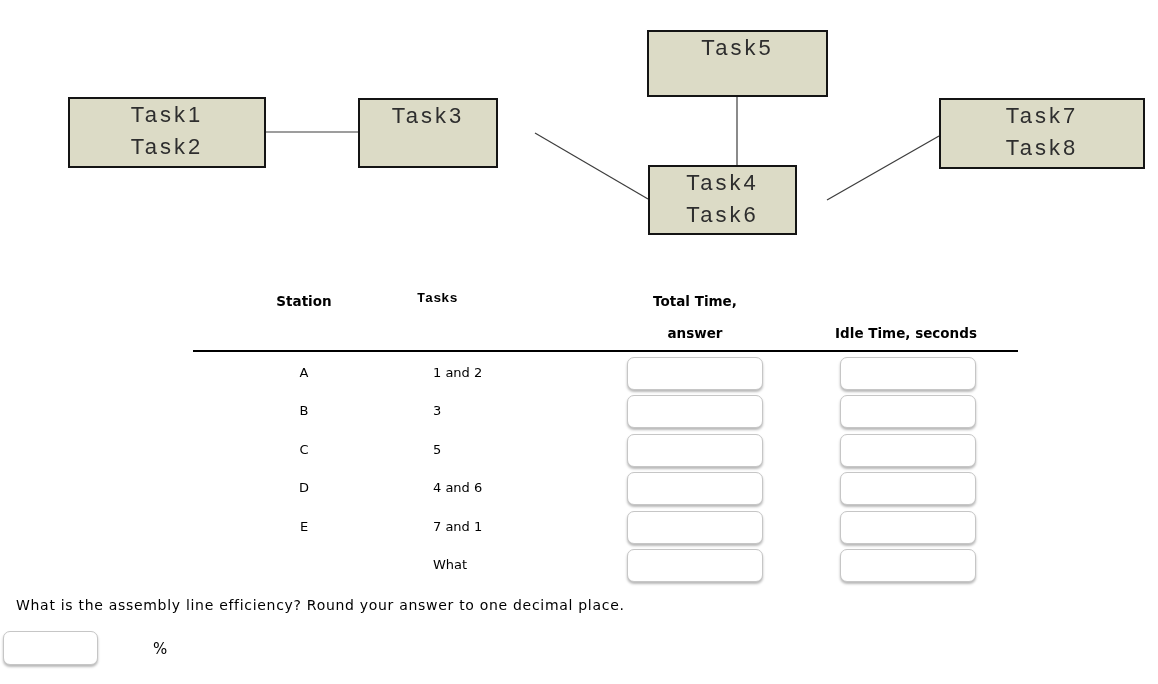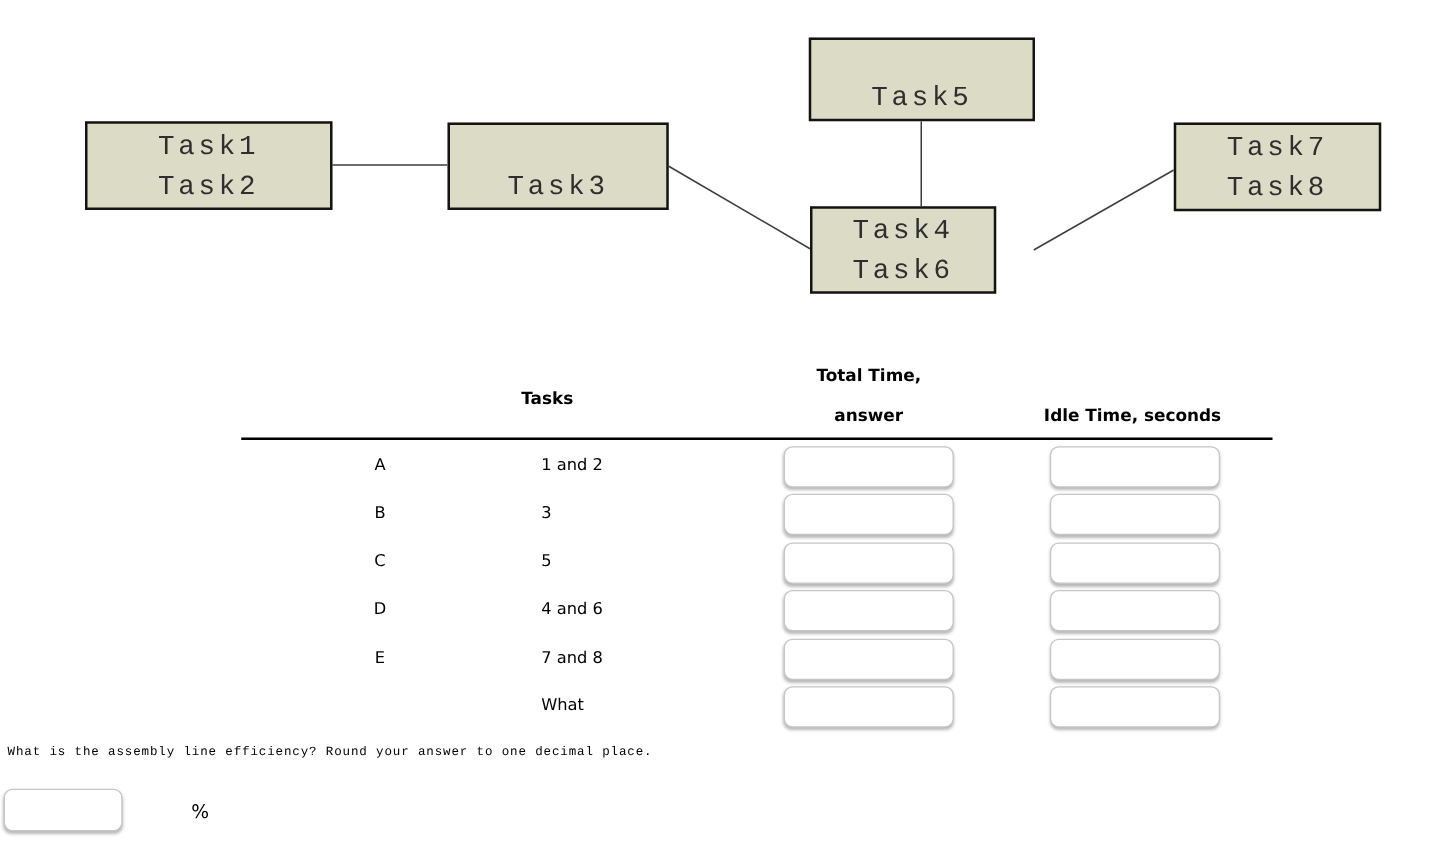--- a/index.html
+++ b/index.html
@@ -15,34 +15,34 @@
 
   
   .connectors { position: absolute; left: 0; top: 0; }
   .task-box {
     position: absolute;
     background: #dcdbc6;
     border: 2px solid #141414;
     box-sizing: border-box;
     display: flex;
     flex-direction: column;
-    justify-content: flex-end;
+    justify-content: flex-start;
     align-items: center;
-    font-family: Liberation Mono, monospace;
+    font-family: Liberation Sans, sans-serif;
     font-size: 22px;
     letter-spacing: 3px;
     line-height: 32px;
     color: #2e2e2e;
   }
 
   
   .tbl-header { position: absolute; left: 193px; top: 291px; width: 825px; height: 58px; font-size: 13.5px; font-weight: bold; }
   .th { position: absolute; white-space: nowrap; }
   .th-station { left: 0; top: 2px; width: 222px; text-align: center; }
-  .th-tasks   { left: 224px; top: 20px; }
+  .th-tasks   { left: 224px; top: 0; font-family: Liberation Mono, monospace; }
   .th-total   { left: 404px; top: 2px; width: 196px; text-align: center; }
   .th-total .line2 { margin-top: 16px; }
   .th-idle    { left: 538px; top: 2px; width: 350px; text-align: center; margin-top: 32px; }
   .header-rule { position: absolute; left: 193px; top: 350px; width: 825px; height: 2px; background: #000; }
 
   .tbl-body { position: absolute; left: 193px; top: 357px; width: 825px; }
   .trow { position: relative; height: 38.4px; }
   .cell { position: absolute; font-size: 13px; white-space: nowrap; }
   .cell-station { left: 0; top: 8px; width: 222px; text-align: center; }
   .cell-tasks   { left: 240px; top: 8px; }
@@ -58,21 +58,21 @@
     box-shadow: 0 2px 2.5px rgba(0,0,0,0.28);
     outline: none;
     font-family: "DejaVu Sans", sans-serif;
     font-size: 13px;
     padding: 0 8px;
   }
   .cell-total-input { left: 434px; }
   .cell-idle-input  { left: 647px; }
 
   
-  .question { position: absolute; left: 6px; top: 597px; font-size: 10px; letter-spacing: 0.7px; white-space: nowrap; font-family: Liberation Mono, monospace; }
+  .question { position: absolute; left: 16px; top: 597px; font-size: 14px; letter-spacing: 0.7px; white-space: nowrap; }
   .answer-input {
     position: absolute;
     left: 3px;
     top: 631px;
     width: 95px;
     height: 34px;
     box-sizing: border-box;
     background: #ffffff;
     border: 1px solid #c6c6c6;
     border-radius: 7px;
@@ -93,36 +93,37 @@
     <line x1="243" y1="132" x2="358" y2="132" stroke="#3d3d3d" stroke-width="1.2"></line>
     <line x1="535" y1="133" x2="648" y2="199" stroke="#3d3d3d" stroke-width="1.2"></line>
     <line x1="737" y1="97" x2="737" y2="165" stroke="#3d3d3d" stroke-width="1.2"></line>
     <line x1="827" y1="200" x2="939" y2="136" stroke="#3d3d3d" stroke-width="1.2"></line>
   </svg>
 
   <div class="task-box" style="left:68px; top:97px; width:198px; height:71px;">
     <div>Task1</div>
     <div>Task2</div>
   </div>
-  <div class="task-box" style="left:358px; top:98px; width:177px; height:70px;">
+  <div class="task-box" style="left:358px; top:98px; width:140px; height:70px;">
     <div>Task3</div>
   </div>
   <div class="task-box" style="left:647px; top:30px; width:181px; height:67px;">
     <div>Task5</div>
   </div>
   <div class="task-box" style="left:648px; top:165px; width:149px; height:70px;">
     <div>Task4</div>
     <div>Task6</div>
   </div>
-  <div class="task-box" style="left:939px; top:98px; width:166px; height:71px;">
+  <div class="task-box" style="left:939px; top:98px; width:206px; height:71px;">
     <div>Task7</div>
     <div>Task8</div>
   </div>
 
   <div class="tbl-header">
+    <div class="th th-station">Station</div>
     <div class="th th-tasks">Tasks</div>
     <div class="th th-total">
       <div>Total Time,</div>
       <div class="line2">answer</div>
     </div>
     <div class="th th-idle">Idle Time, seconds</div>
   </div>
   <div class="header-rule"></div>
 
   <div class="tbl-body">
@@ -150,21 +151,21 @@
 
     <div class="trow">
       <div class="cell cell-station">D</div>
       <div class="cell cell-tasks">4 and 6</div>
       <input class="time-input cell-total-input" type="text" value="" style="">
       <input class="time-input cell-idle-input" type="text" value="" style="">
     </div>
 
     <div class="trow">
       <div class="cell cell-station">E</div>
-      <div class="cell cell-tasks">7 and 8</div>
+      <div class="cell cell-tasks">7 and 1</div>
       <input class="time-input cell-total-input" type="text" value="" style="">
       <input class="time-input cell-idle-input" type="text" value="" style="">
     </div>
 
     <div class="trow">
       <div class="cell cell-station"></div>
       <div class="cell cell-tasks">What</div>
       <input class="time-input cell-total-input" type="text" value="" style="">
       <input class="time-input cell-idle-input" type="text" value="" style="">
     </div>

